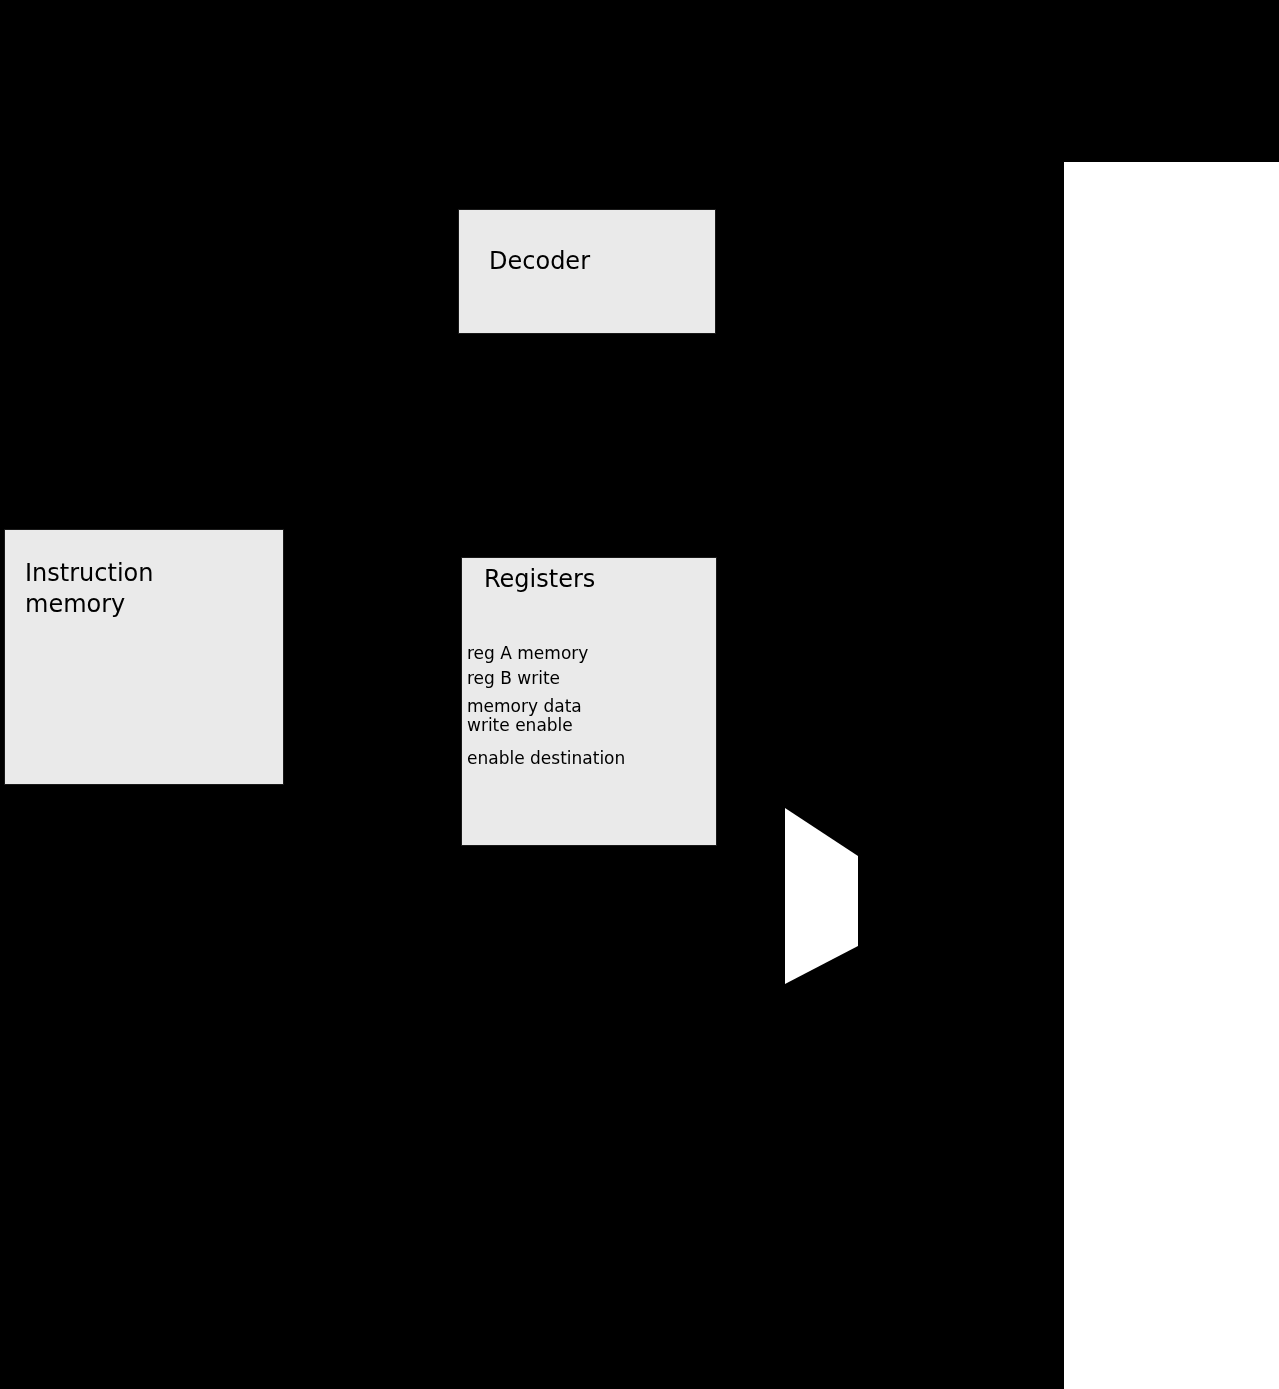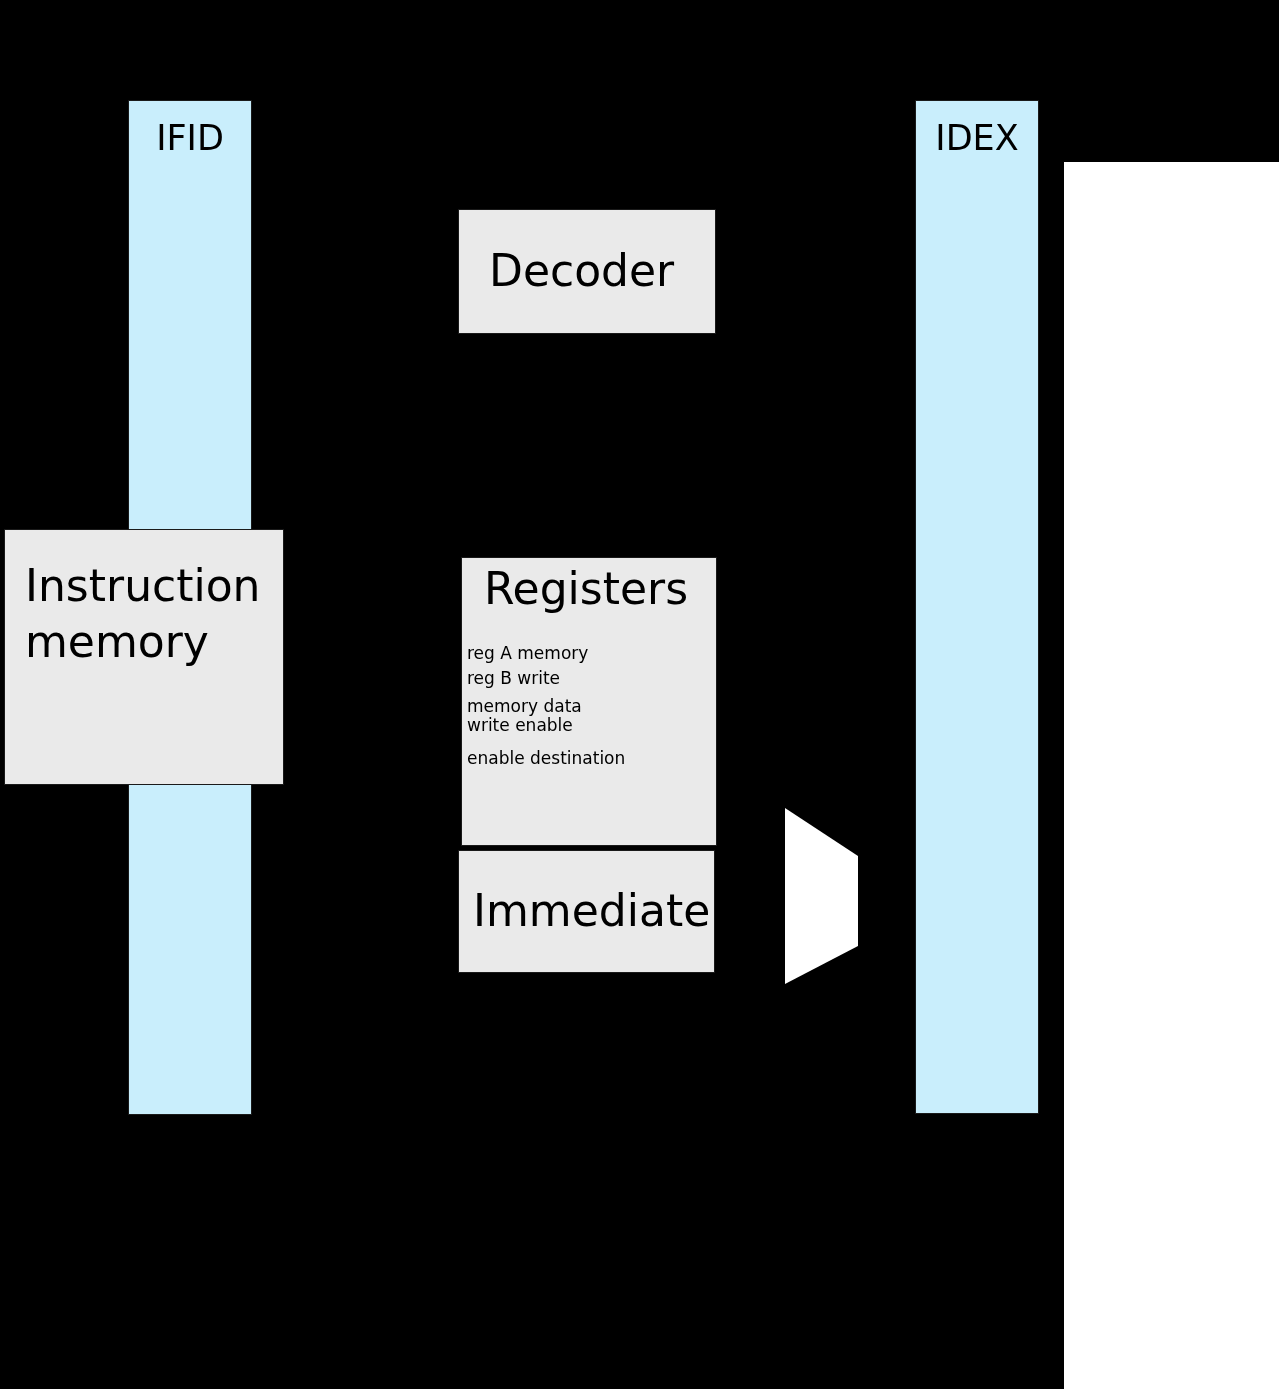--- a/index.html
+++ b/index.html
@@ -39,21 +39,21 @@
   }
   
   .unit-box {
     position: absolute;
     background: #eaeaea;
     border: 1px solid #1a1a1a;
     box-sizing: border-box;
   }
   .unit-title {
     position: absolute;
-    font-size: 44px;
+    font-size: 24px;
     color: #000000;
     line-height: 1;
     white-space: nowrap;
   }
   .unit-title.two-line {
     line-height: 1.28;
     white-space: normal;
   }
   .port-label {
     position: absolute;
@@ -71,49 +71,40 @@
   }
 </style>
 </head>
 <body>
 
 <div id="canvas">
 
   <div class="backdrop" style="left:0; top:0; width:1279px; height:162px;"></div>
   <div class="backdrop" style="left:0; top:162px; width:1064px; height:1227px;"></div>
 
-  <div class="pipe-bar" style="left:128px; top:100px; width:124px; height:1015px;">
-    <span class="pipe-bar-label" style="top:20px;">IFID</span>
-  </div>
 
-  <div class="pipe-bar" style="left:915px; top:100px; width:124px; height:1014px;">
-    <span class="pipe-bar-label" style="top:20px;">IDEX</span>
-  </div>
 
   <div class="unit-box" style="left:458px; top:209px; width:258px; height:125px;">
     <span class="unit-title" style="left:30px; top:39px;">Decoder</span>
   </div>
 
   <div class="unit-box" style="left:4px; top:529px; width:280px; height:256px;">
     <span class="unit-title two-line" style="left:20px; top:28px; width:215px;">Instruction memory</span>
   </div>
 
   <div class="unit-box" style="left:461px; top:557px; width:256px; height:289px;">
     <span class="unit-title" style="left:22px; top:9px;">Registers</span>
 
     <span class="port-label" style="left:5px; top:87px;">reg A memory</span>
     <span class="port-label" style="left:5px; top:112px;">reg B write</span>
     <span class="port-label" style="left:5px; top:140px;">memory data</span>
     <span class="port-label" style="left:5px; top:159px;">write enable</span>
     <span class="port-label" style="left:5px; top:192px;">enable destination</span>
   </div>
 
-  <div class="unit-box" style="left:458px; top:850px; width:257px; height:123px;">
-    <span class="unit-title" style="left:14px; top:38px;">Immediate</span>
-  </div>
 
   <div class="mux" style="left:783px; top:806px; width:78px; height:180px;">
     <svg width="78" height="180" viewBox="0 0 78 180">
       <polygon points="2,2 75,50 75,140 2,178" fill="#ffffff"></polygon>
     </svg>
   </div>
 
 </div>
 
 </body></html>

